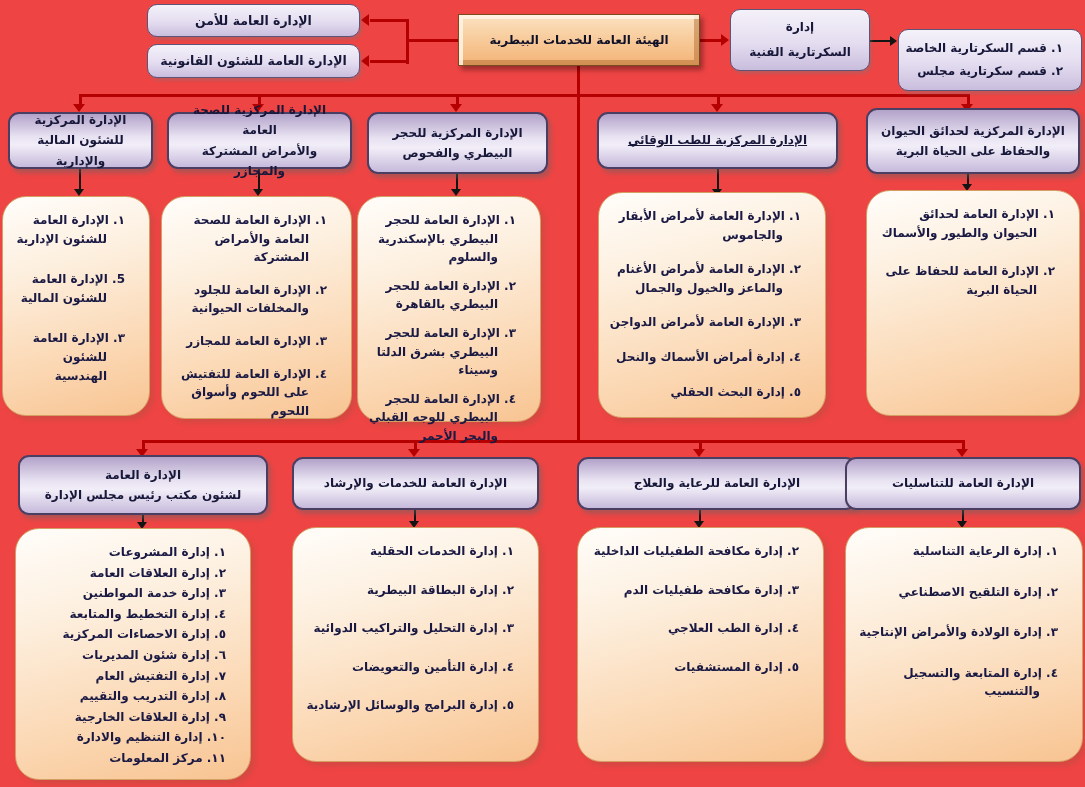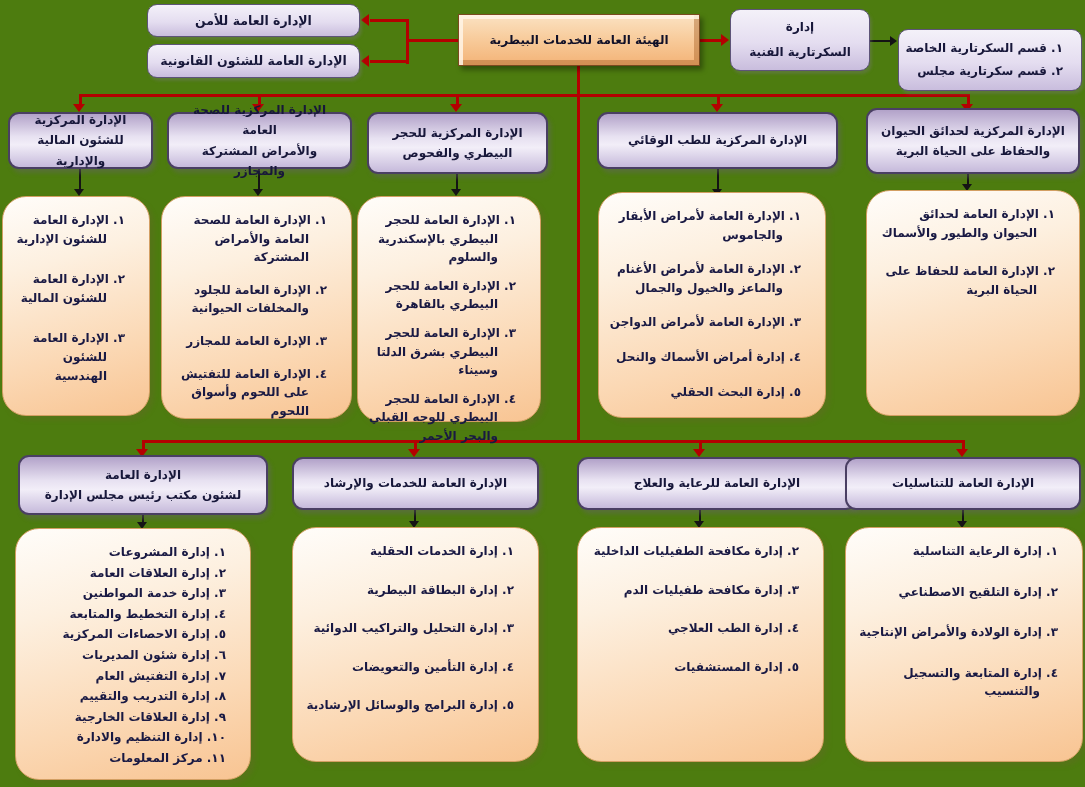--- a/index.html
+++ b/index.html
@@ -1,17 +1,17 @@
 <!DOCTYPE html>
 <html dir="rtl" lang="ar"><head>
 <meta charset="utf-8">
 <style>
   html,body{margin:0;padding:0;background:#ffffff;}
   .canvas{
-    position:relative;width:1085px;height:787px;background:#4d7c0f;overflow:hidden;
+    position:relative;width:1085px;height:787px;background:#ef4444;overflow:hidden;
     font-family:"DejaVu Sans",sans-serif;direction:rtl;
   }
   .box{position:absolute;box-sizing:border-box;font-weight:bold;color:#17173a;}
   
   .lav{
     background:linear-gradient(180deg,#b2a2c9 0%,#e7e1f1 42%,#f2eef8 58%,#c6badb 100%);
     border:2px solid #4a3f63;border-radius:11px;
     box-shadow:3px 4px 4px rgba(100,100,100,.45);
   }
   
@@ -48,21 +48,21 @@
   .g22 .item{margin-bottom:22px;}
   
   .b-security{left:147px;top:4px;width:213px;height:33px;font-size:12.5px;}
   .b-legal{left:147px;top:44px;width:213px;height:34px;font-size:12.5px;}
   .b-root{left:458px;top:14px;width:242px;height:52px;}
   .b-sec{left:730px;top:9px;width:140px;height:62px;line-height:2.1;}
   .b-secitems{left:898px;top:9px;width:184px;height:62px;margin-top:20px;}
   .h1{left:8px;top:112px;width:145px;height:57px;}
   .h2{left:167px;top:112px;width:185px;height:57px;}
   .h3{left:367px;top:112px;width:181px;height:62px;}
-  .h4{left:597px;top:112px;width:241px;height:57px;}
+  .h4{left:597px;top:112px;width:241px;height:57px;text-decoration:underline;}
   .h5{left:866px;top:108px;width:214px;height:66px;}
   .o1{left:2px;top:196px;width:148px;height:220px;}
   .o2{left:161px;top:196px;width:191px;height:223px;}
   .o3{left:357px;top:196px;width:184px;height:226px;}
   .o4{left:598px;top:192px;width:228px;height:226px;}
   .o5{left:866px;top:190px;width:214px;height:226px;}
   .b1{left:18px;top:455px;width:250px;height:60px;}
   .b2{left:292px;top:457px;width:247px;height:53px;}
   .b3{left:577px;top:457px;width:280px;height:53px;}
   .b4{left:845px;top:457px;width:236px;height:53px;}
@@ -145,21 +145,21 @@
   <div class="box lav hdr h2">الإدارة المركزية للصحة العامة
 والأمراض المشتركة والمجازر</div>
   <div class="box lav hdr h3">الإدارة المركزية للحجر
 البيطري والفحوص</div>
   <div class="box lav hdr h4">الإدارة المركزية للطب الوقائي</div>
   <div class="box lav hdr h5">الإدارة المركزية لحدائق الحيوان
 والحفاظ على الحياة البرية</div>
 
   <div class="box orange items g22 o1">
       <div class="item">١. الإدارة العامة للشئون الإدارية</div>
-      <div class="item">٢. الإدارة العامة للشئون المالية</div>
+      <div class="item">5. الإدارة العامة للشئون المالية</div>
       <div class="item">٣. الإدارة العامة للشئون الهندسية</div>
     </div>
   <div class="box orange items g14 o2">
       <div class="item">١. الإدارة العامة للصحة العامة والأمراض المشتركة</div>
       <div class="item">٢. الإدارة العامة للجلود والمخلفات الحيوانية</div>
       <div class="item">٣. الإدارة العامة للمجازر</div>
       <div class="item">٤. الإدارة العامة للتفتيش على اللحوم وأسواق اللحوم</div>
     </div>
   <div class="box orange items g10 o3">
       <div class="item">١. الإدارة العامة للحجر البيطري بالإسكندرية والسلوم</div>

